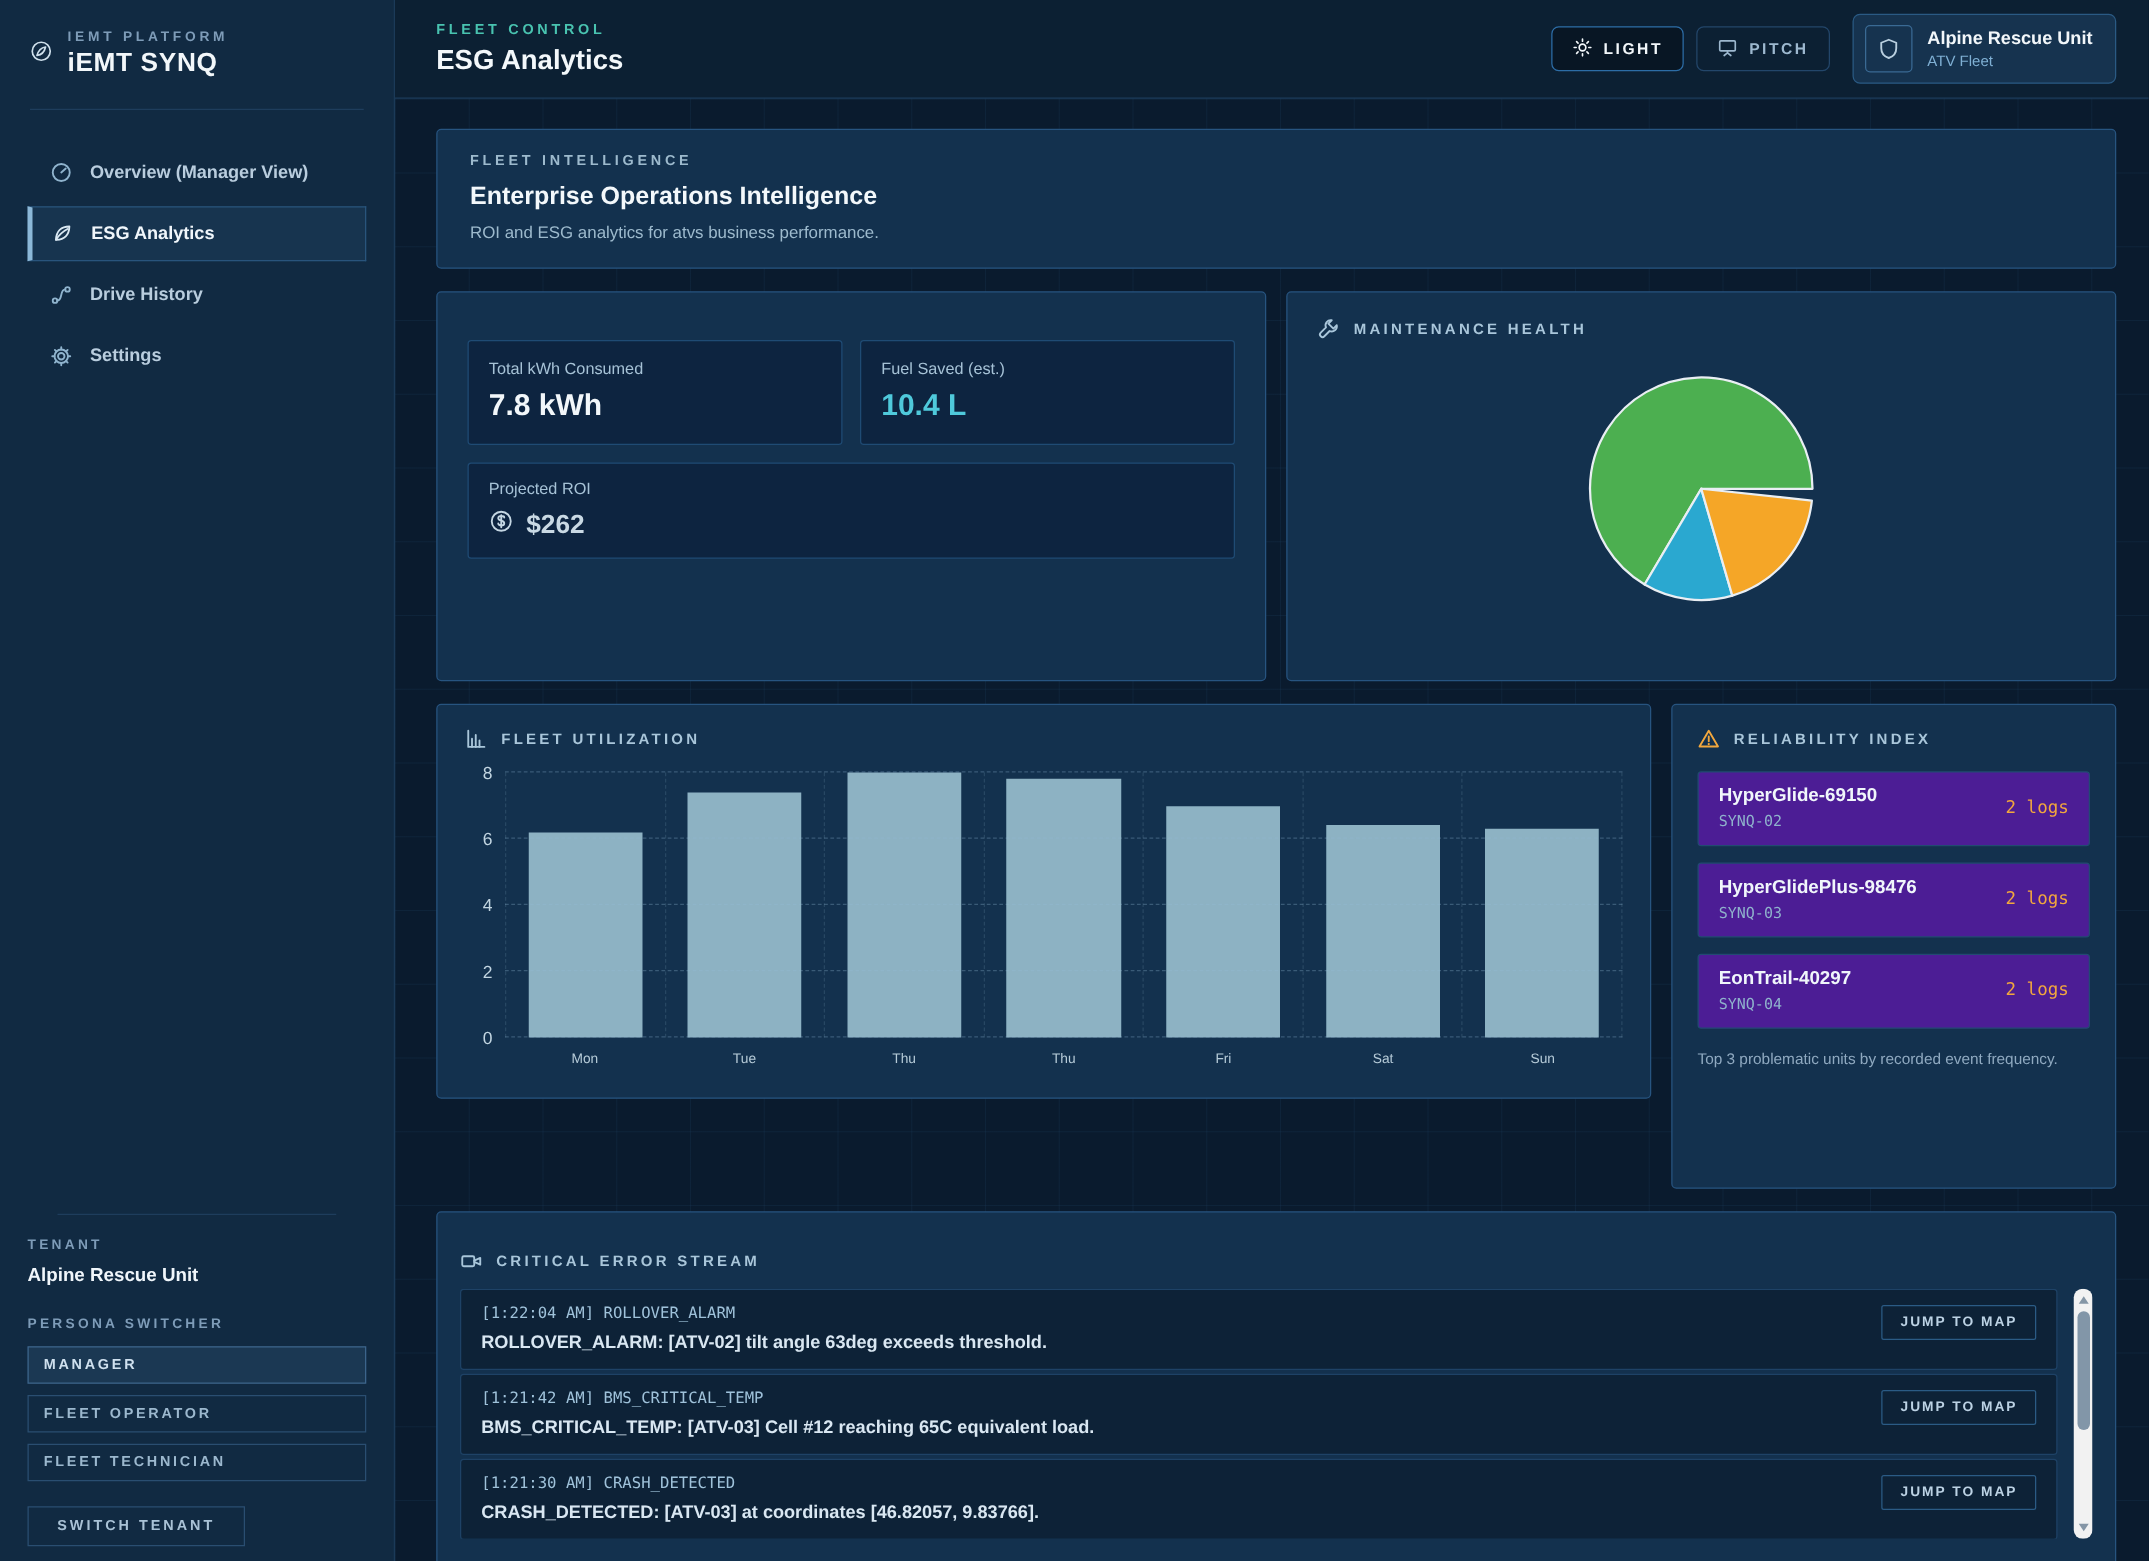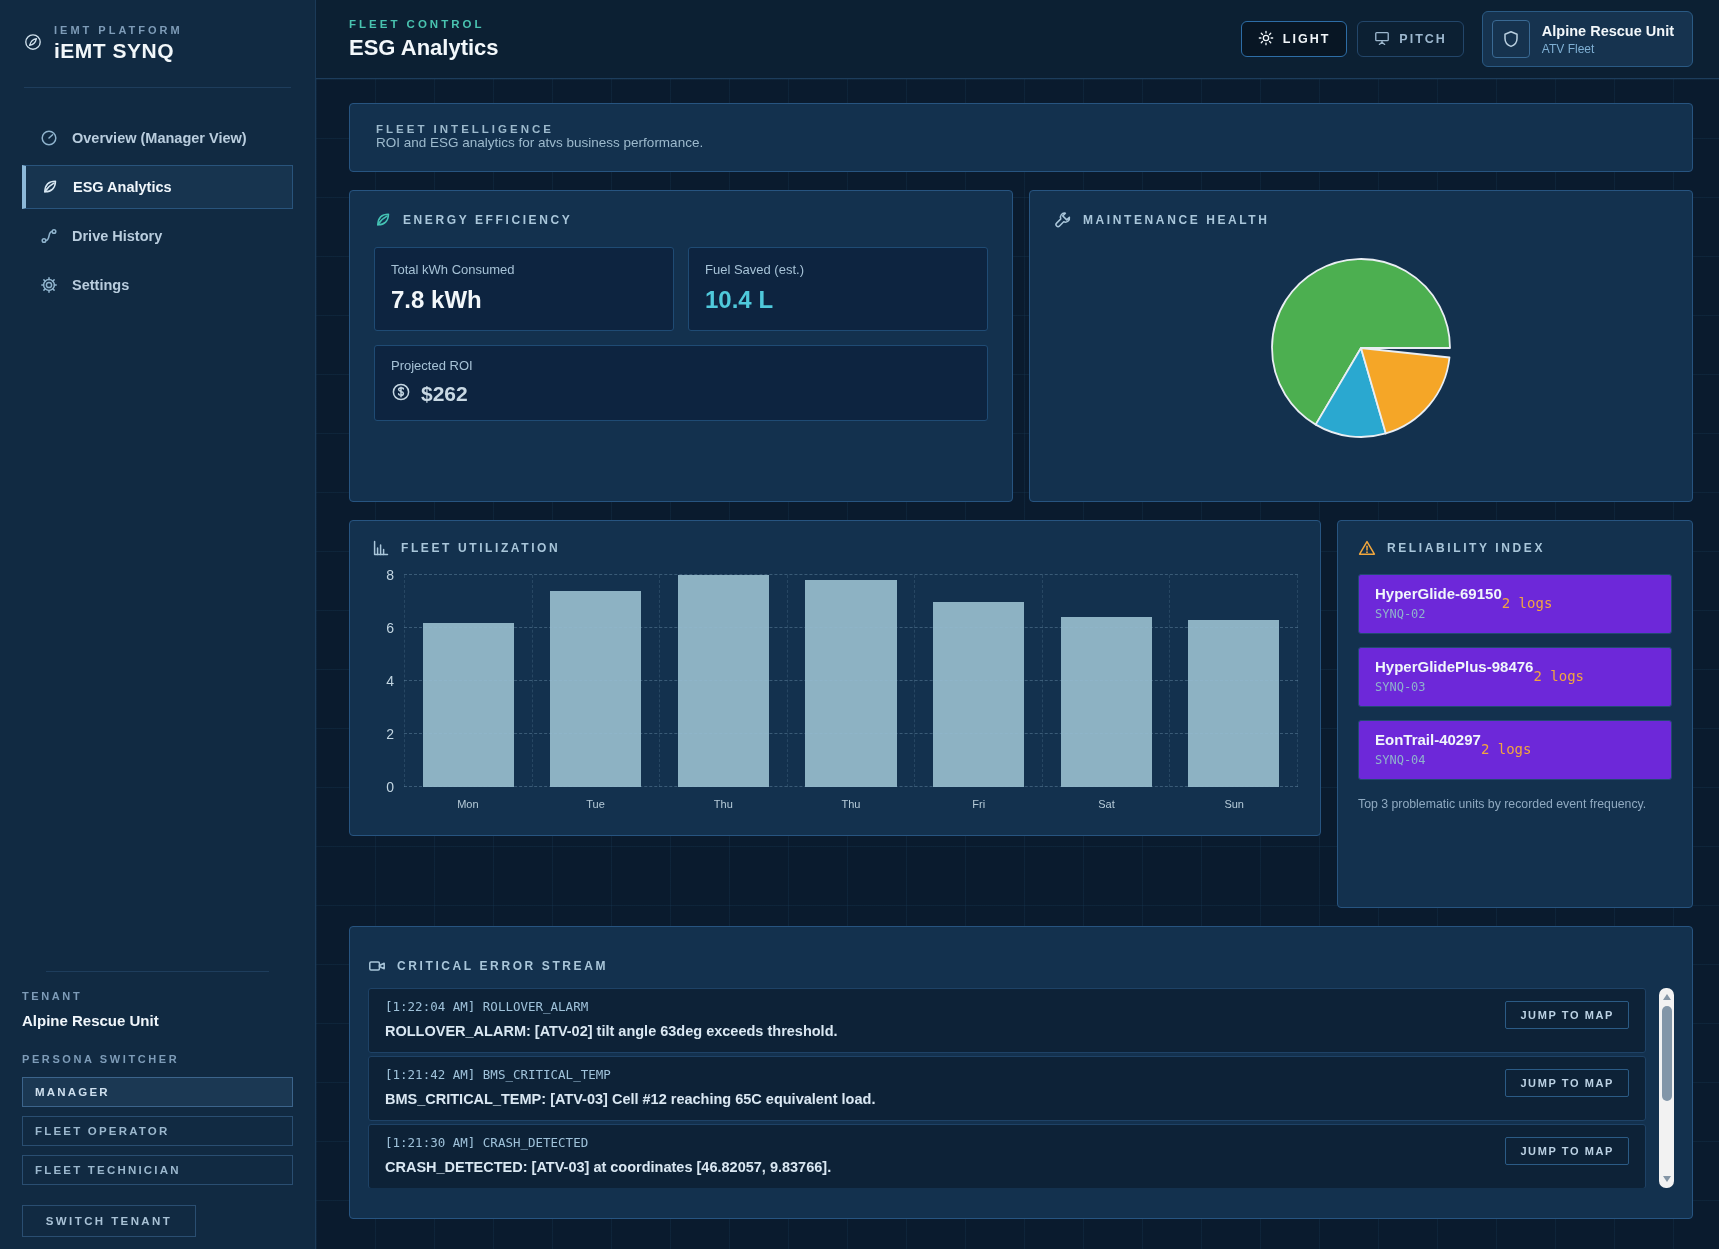--- a/index.html
+++ b/index.html
@@ -130,22 +130,22 @@
   .slots { position:absolute; inset:0; display:flex; }
   .slot { flex:1; position:relative; border-left:1px dashed rgba(150,188,214,0.16); }
   .slot:last-child { border-right:1px dashed rgba(150,188,214,0.16); }
   .bar { position:absolute; bottom:0; left:14%; width:72%; background:#8db2c3; }
   .xlabels { display:flex; margin-left:32px; margin-top:11px; }
   .xlabel { flex:1; text-align:center; font-size:11px; color:#b6cbd8; }
 
   .card-rel { flex:1; height:388px; padding:18px 20px; display:flex; flex-direction:column; }
   .head-amber .icon { color:#f2a73d; }
   .rel-list { display:flex; flex-direction:column; gap:13px; margin-top:17px; }
-  .rel-item { display:flex; align-items:center;
-    background:#6d28d9; border:1px solid #224a72; border-radius:3px; padding:10px 16px 12px; cursor:pointer; }
+  .rel-item { display:flex; justify-content:space-between; align-items:center;
+    background:#4c1d95; border:1px solid #224a72; border-radius:3px; padding:10px 16px 12px; cursor:pointer; }
   .rel-name { font-size:15px; font-weight:bold; color:#f0f6fb; }
   .rel-code { font-family:"DejaVu Sans Mono", monospace; font-size:12px; color:#8fb2cc; margin-top:5px; }
   .rel-logs { font-family:"DejaVu Sans Mono", monospace; font-size:14px; color:#f2a73d; }
   .rel-footer { font-size:12.3px; color:#8fa9c0; margin-top:17px; }
 
   
   .card-stream { height:293px; padding:30px 18px; display:flex; flex-direction:column; }
   .stream-body { position:relative; flex:1; margin-top:13px; overflow:hidden; }
   .entries { margin-right:28px; display:flex; flex-direction:column; gap:3px; }
   .entry { background:#0d2237; border:1px solid #1e4266; border-radius:3px; padding:10px 16px 13px;
@@ -271,34 +271,26 @@
             <div class="chip-sub">ATV Fleet</div>
           </div>
         </div>
       </div>
     </header>
 
     <div class="content gridbg">
 
       <section class="card hero">
         <div class="hero-eyebrow">FLEET INTELLIGENCE</div>
+        <div class="hero-title">Enterprise Operations Intelligence</div>
         <div class="hero-sub">ROI and ESG analytics for atvs business performance.</div>
       </section>
 
       <div class="row2">
         <section class="card">
-          <div class="card-head head-teal">
-            <span class="icon">
-                <svg viewBox="0 0 18 18">
-                  <path d="M14.5 3.2 C8 3.2 4 7 3.8 13.8 C10.5 14 14.3 10 14.5 3.2 Z"></path>
-                  <path d="M3.8 13.8 C6.5 9.5 9.5 7 13 5.2"></path>
-                </svg>
-              </span>
-            <span>ENERGY EFFICIENCY</span>
-          </div>
           <div class="tiles">
               <div class="tile dots">
                 <div class="tile-label">Total kWh Consumed</div>
                 <div class="tile-value">7.8 kWh</div>
               </div>
               <div class="tile dots fuel">
                 <div class="tile-label">Fuel Saved (est.)</div>
                 <div class="tile-value">10.4 L</div>
               </div>
               <div class="tile dots roi">

